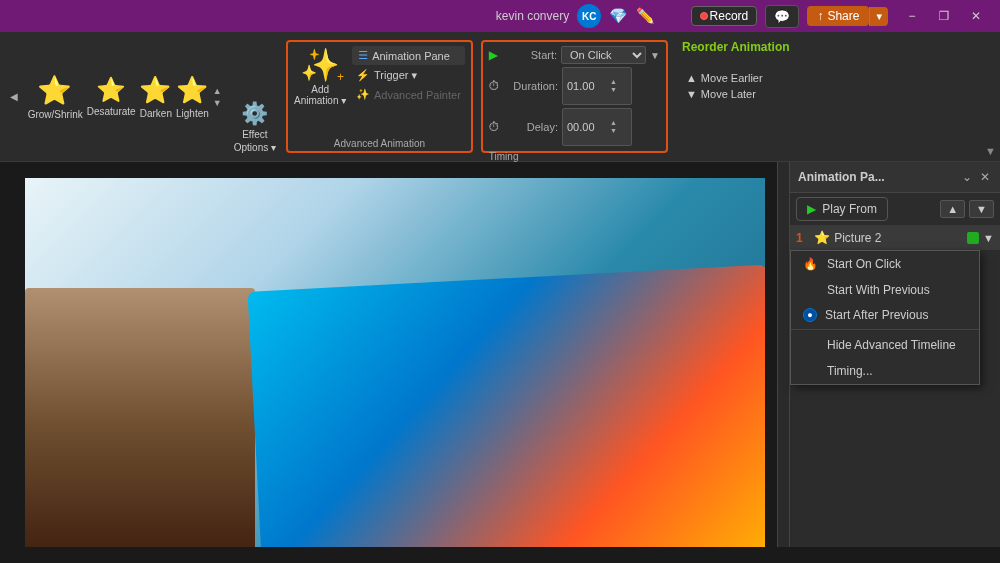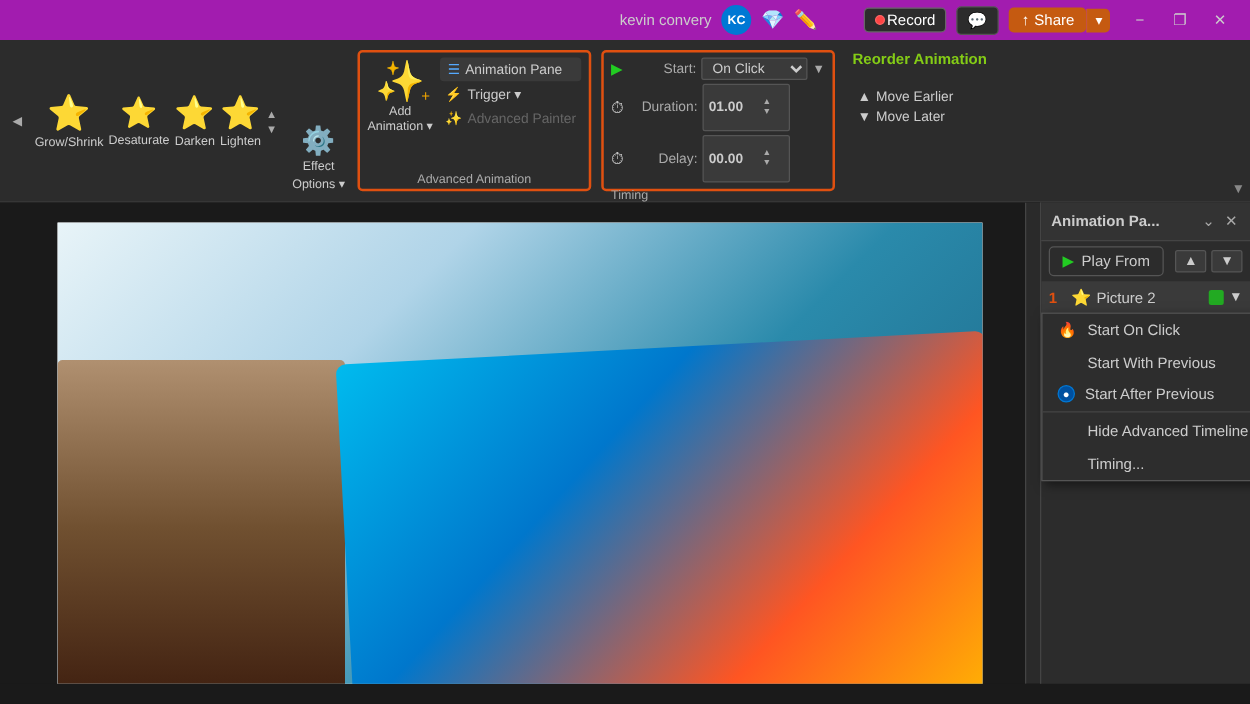--- a/index.html
+++ b/index.html
@@ -213,21 +213,20 @@
       width: 70px;
     }
     .timing-spinner input {
       background: transparent;
       border: none;
       color: #ccc;
       font-size: 11px;
       width: 45px;
       padding: 12px 4px;
       outline: none;
-      font-weight: bold;
     }
     .spinner-btns {
       display: flex;
       flex-direction: column;
     }
     .spin-btn {
       background: none;
       border: none;
       color: #aaa;
       font-size: 7px;
@@ -287,21 +286,21 @@
     
     .slide-bg {
       width: 100%;
       height: 100%;
       background: linear-gradient(135deg, #e8f4f8 0%, #b0d4e8 30%, #2a8aab 60%, #1a6080 100%);
       position: relative;
     }
 
     
     .animation-panel {
-      width: 168px;
+      width: 211px;
       background: #2c2c2c;
       border-left: 1px solid #444;
       position: relative;
       flex-shrink: 0;
     }
     .panel-header {
       display: flex;
       align-items: center;
       justify-content: space-between;
       padding: 6px 8px;
@@ -440,21 +439,21 @@
       top: 0;
       width: 12px;
       height: 100%;
       background: #2a2a2a;
       border-left: 1px solid #444;
     }
 
     
     .app-header {
       height: 32px;
-      background: #a21caf;
+      background: #701a75;
       display: flex;
       align-items: center;
       padding: 0 8px;
       gap: 8px;
     }
     .header-spacer { flex: 1; }
   </style>
 </head>
 <body>
 

